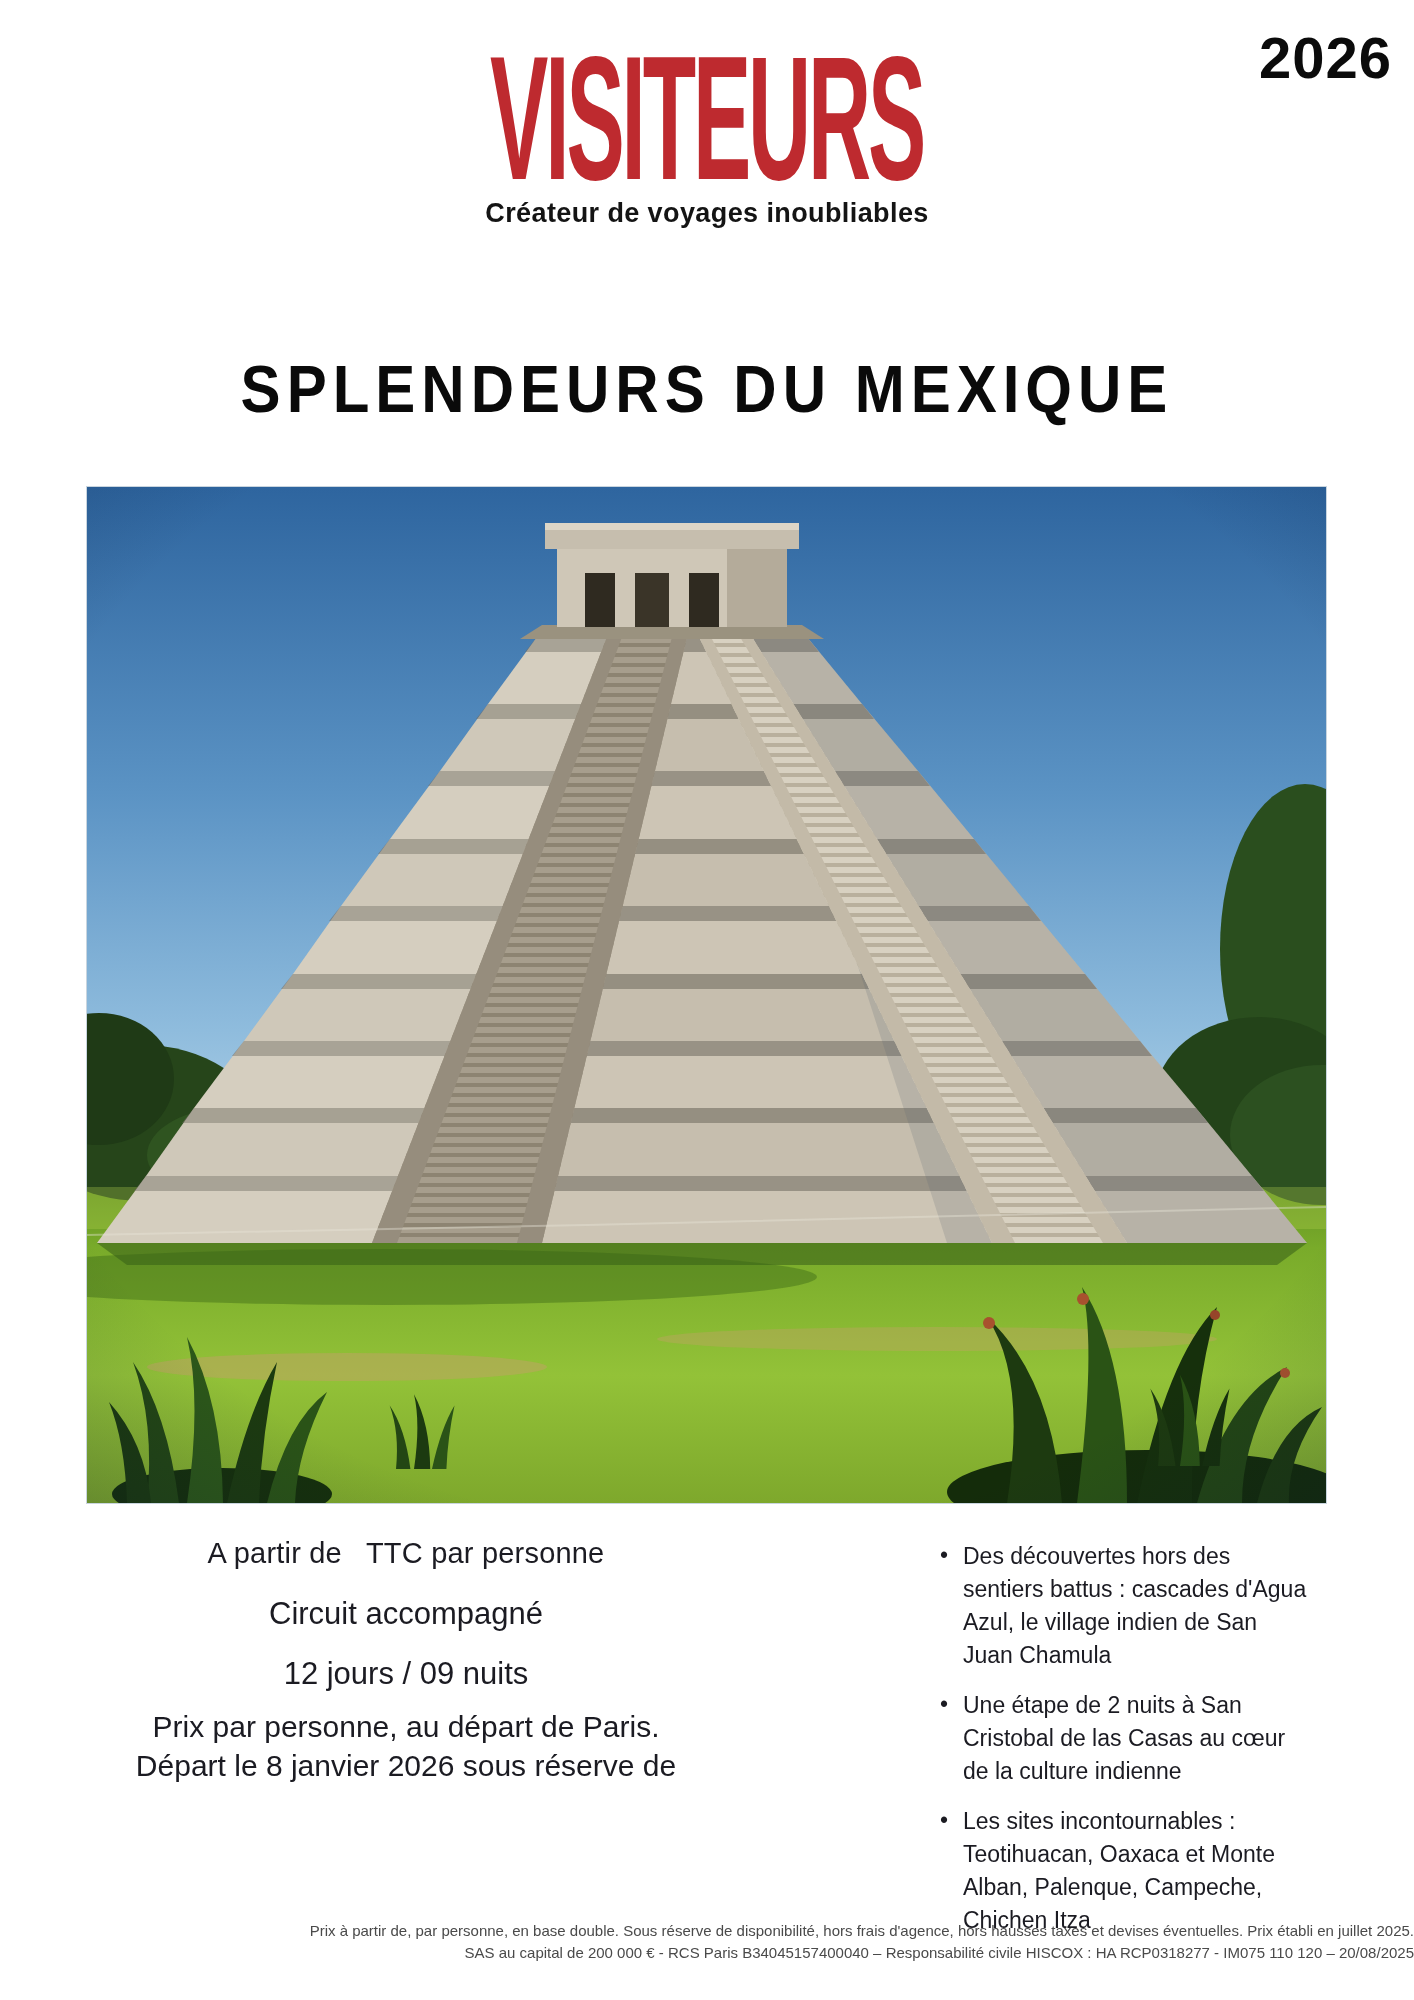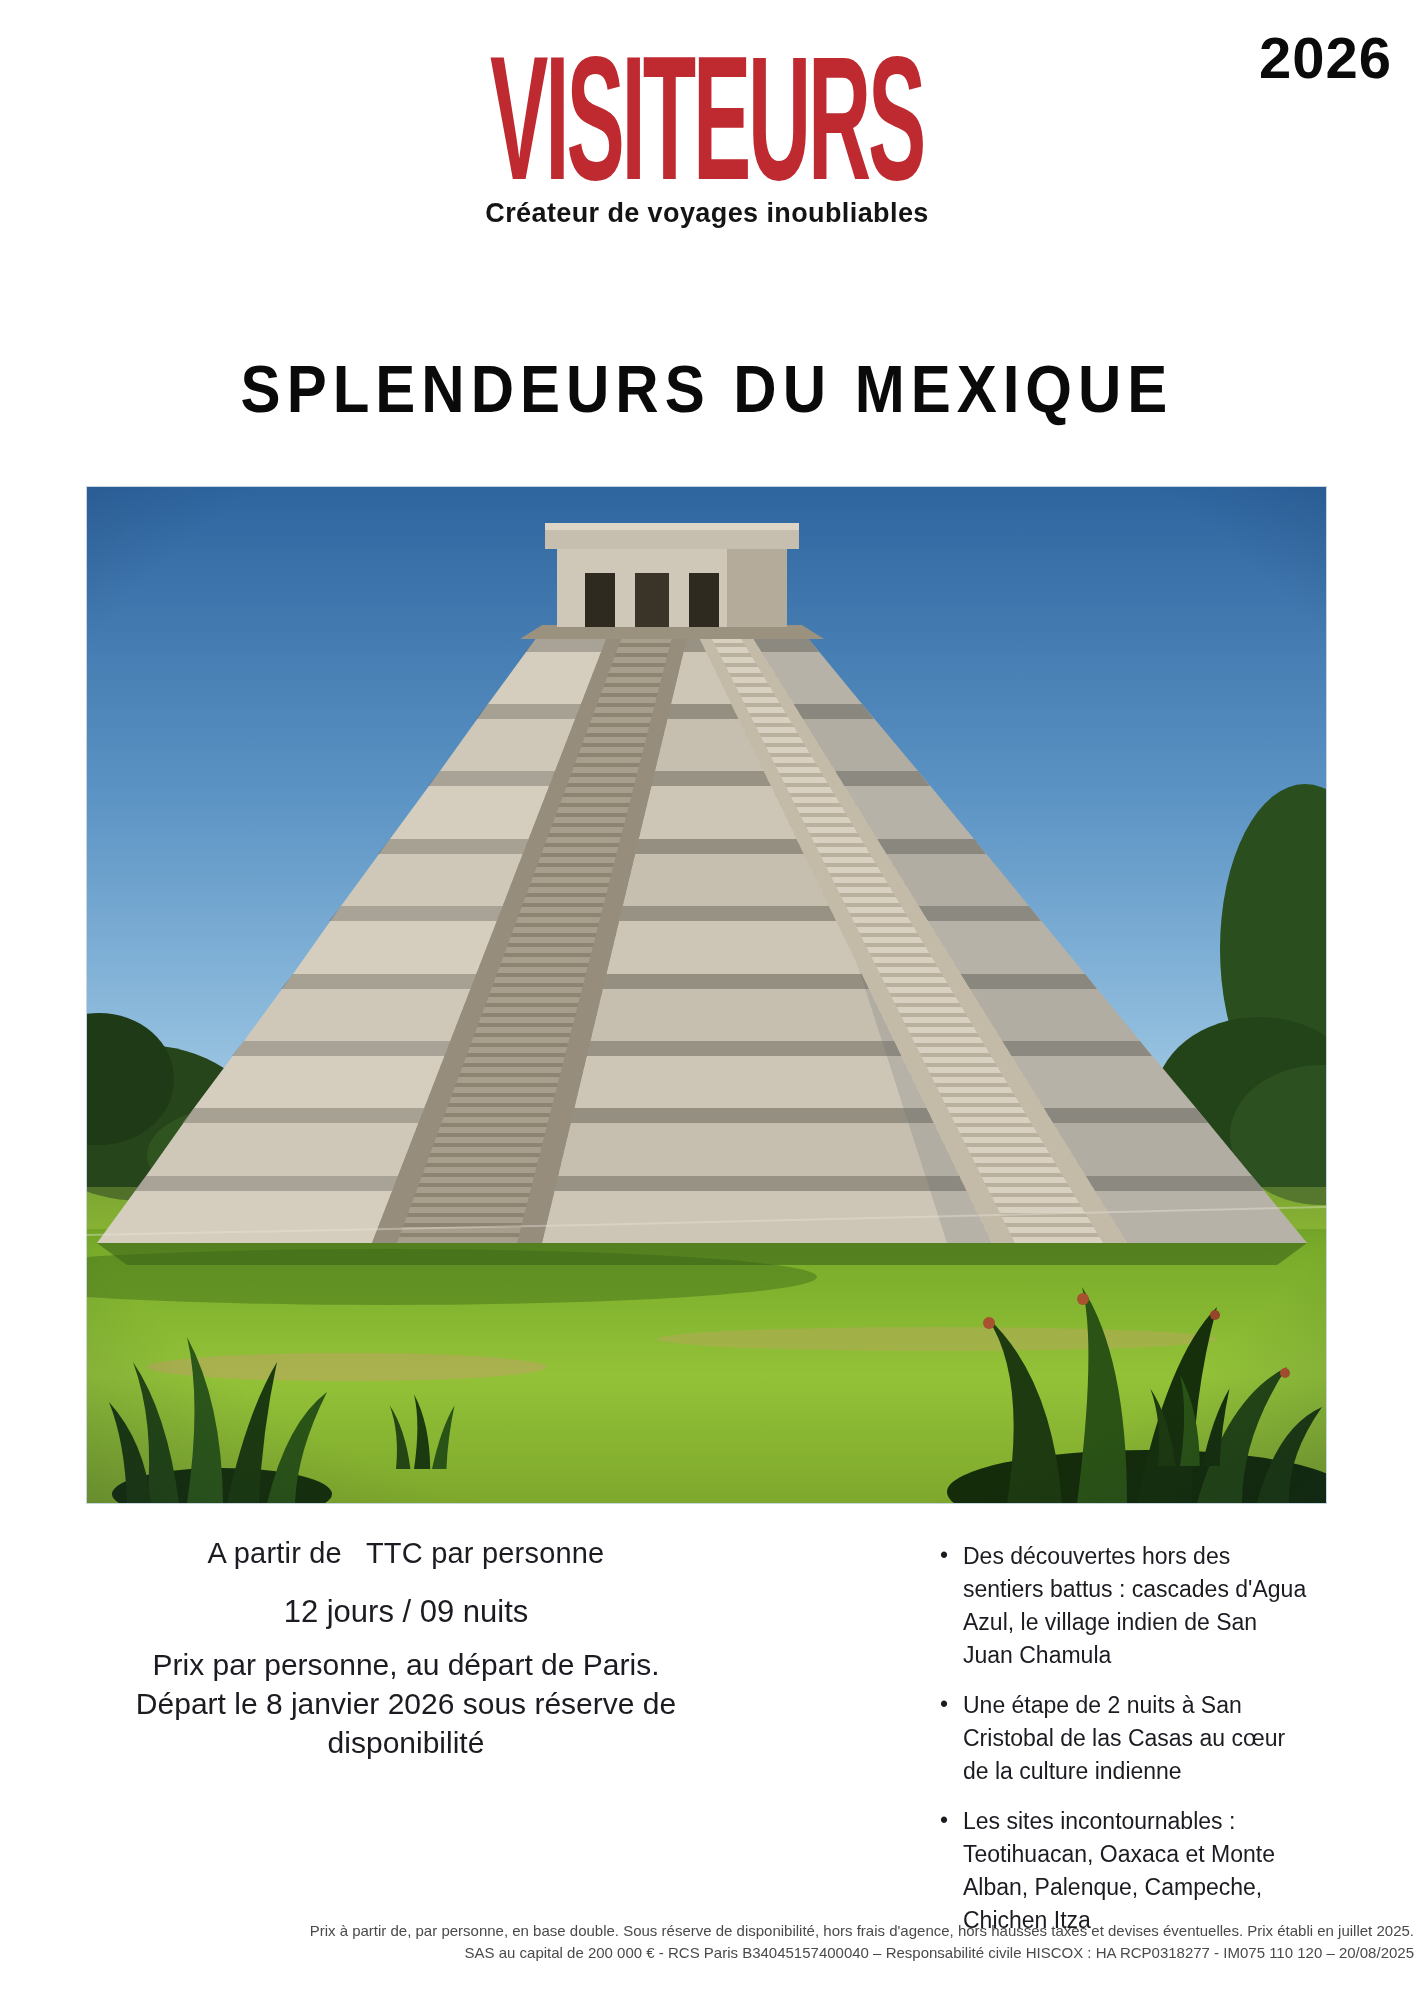--- a/index.html
+++ b/index.html
@@ -191,25 +191,25 @@
 
       <rect x="0" y="0" width="1239" height="1016" fill="url(#vig)"></rect>
     </svg>
   </div>
 
   <div class="left-col">
     <div class="price-row">
       <span class="price-prefix">A partir de</span>
       <span class="price-suffix">TTC par personne</span>
     </div>
+    <div class="tour-type">Circuit accompagné</div>
     <div class="duration">12 jours /  09 nuits</div>
     <div class="departure">
         <div>Prix par personne, au départ de Paris.</div>
         <div>Départ le 8 janvier 2026 sous réserve de</div>
-        <div>disponibilité</div>
       </div>
   </div>
 
   <div class="right-col">
     <ul class="highlights">
         <li><span class="dot">•</span><span>Des découvertes hors des sentiers battus : cascades d'Agua Azul, le village indien de San Juan Chamula</span></li>
         <li><span class="dot">•</span><span>Une étape de 2 nuits à San Cristobal de las Casas au cœur de la culture indienne</span></li>
         <li><span class="dot">•</span><span>Les sites incontournables : Teotihuacan, Oaxaca et Monte Alban, Palenque, Campeche, Chichen Itza</span></li>
       </ul>
   </div>

